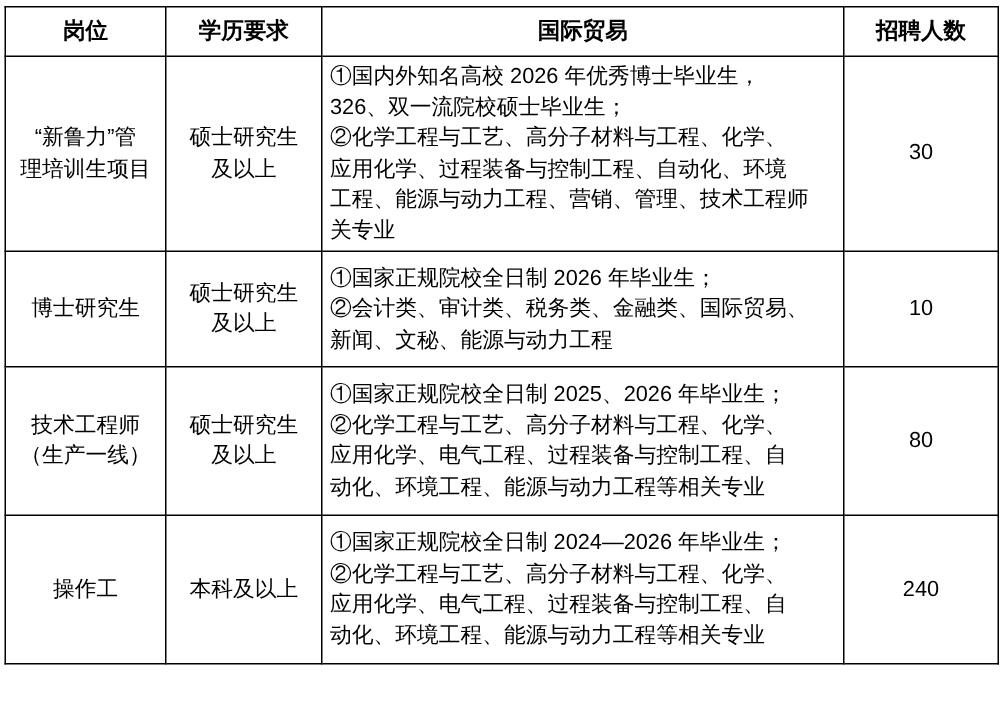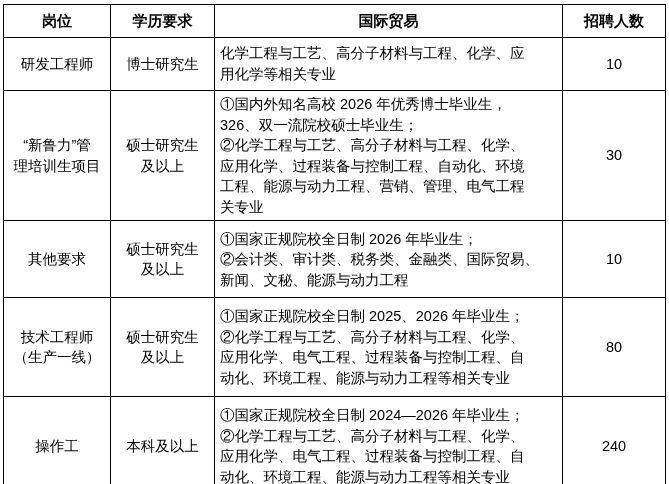--- a/index.html
+++ b/index.html
@@ -83,57 +83,44 @@
     </colgroup>
     <thead>
       <tr>
         <th>岗位</th>
         <th>学历要求</th>
         <th>国际贸易</th>
         <th>招聘人数</th>
       </tr>
     </thead>
     <tbody>
-      <tr class="r0">
-        <td class="center">
-          <span class="line">研发工程师</span>
-        </td>
-        <td class="center">
-          <span class="line">博士研究生</span>
-        </td>
-        <td class="desc">
-          <span class="line">化学工程与工艺、高分子材料与工程、化学、应</span>
-          <span class="line">用化学等相关专业</span>
-        </td>
-        <td class="center num">10</td>
-      </tr>
 
       <tr class="r1">
         <td class="center">
           <span class="line">“新鲁力”管</span>
           <span class="line">理培训生项目</span>
         </td>
         <td class="center">
           <span class="line">硕士研究生</span>
           <span class="line">及以上</span>
         </td>
         <td class="desc">
           <span class="line">①国内外知名高校 2026 年优秀博士毕业生，</span>
           <span class="line">326、双一流院校硕士毕业生；</span>
           <span class="line">②化学工程与工艺、高分子材料与工程、化学、</span>
           <span class="line">应用化学、过程装备与控制工程、自动化、环境</span>
-          <span class="line">工程、能源与动力工程、营销、管理、电气工程</span>
+          <span class="line">工程、能源与动力工程、营销、管理、技术工程师</span>
           <span class="line">关专业</span>
         </td>
         <td class="center num">30</td>
       </tr>
 
       <tr class="r2">
         <td class="center">
-          <span class="line">其他要求</span>
+          <span class="line">博士研究生</span>
         </td>
         <td class="center">
           <span class="line">硕士研究生</span>
           <span class="line">及以上</span>
         </td>
         <td class="desc">
           <span class="line">①国家正规院校全日制 2026 年毕业生；</span>
           <span class="line">②会计类、审计类、税务类、金融类、国际贸易、</span>
           <span class="line">新闻、文秘、能源与动力工程</span>
         </td>

